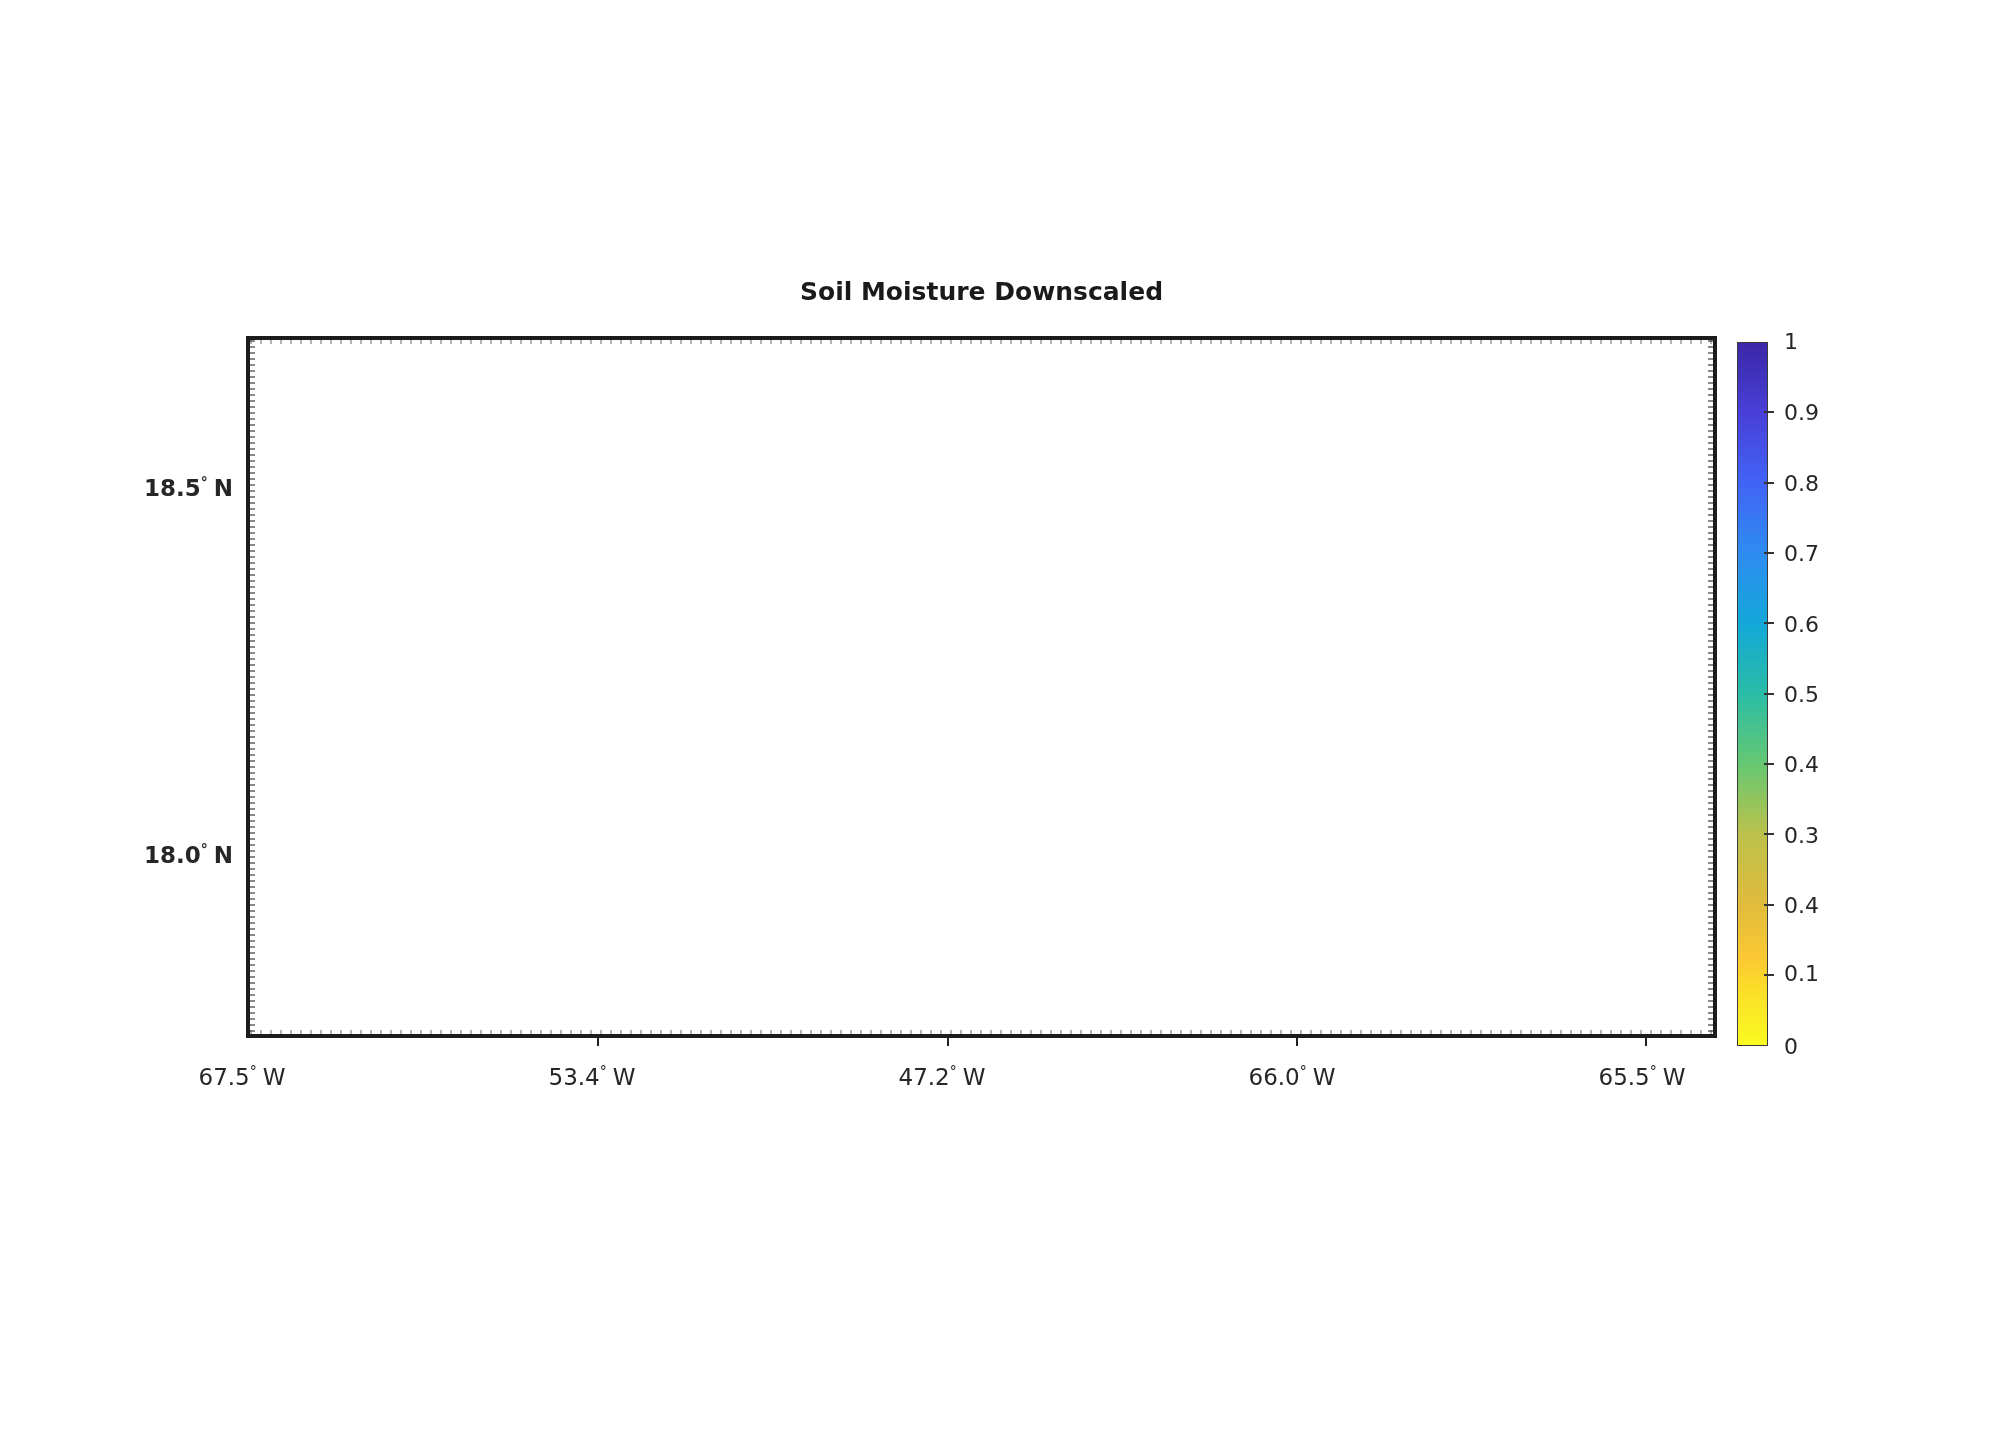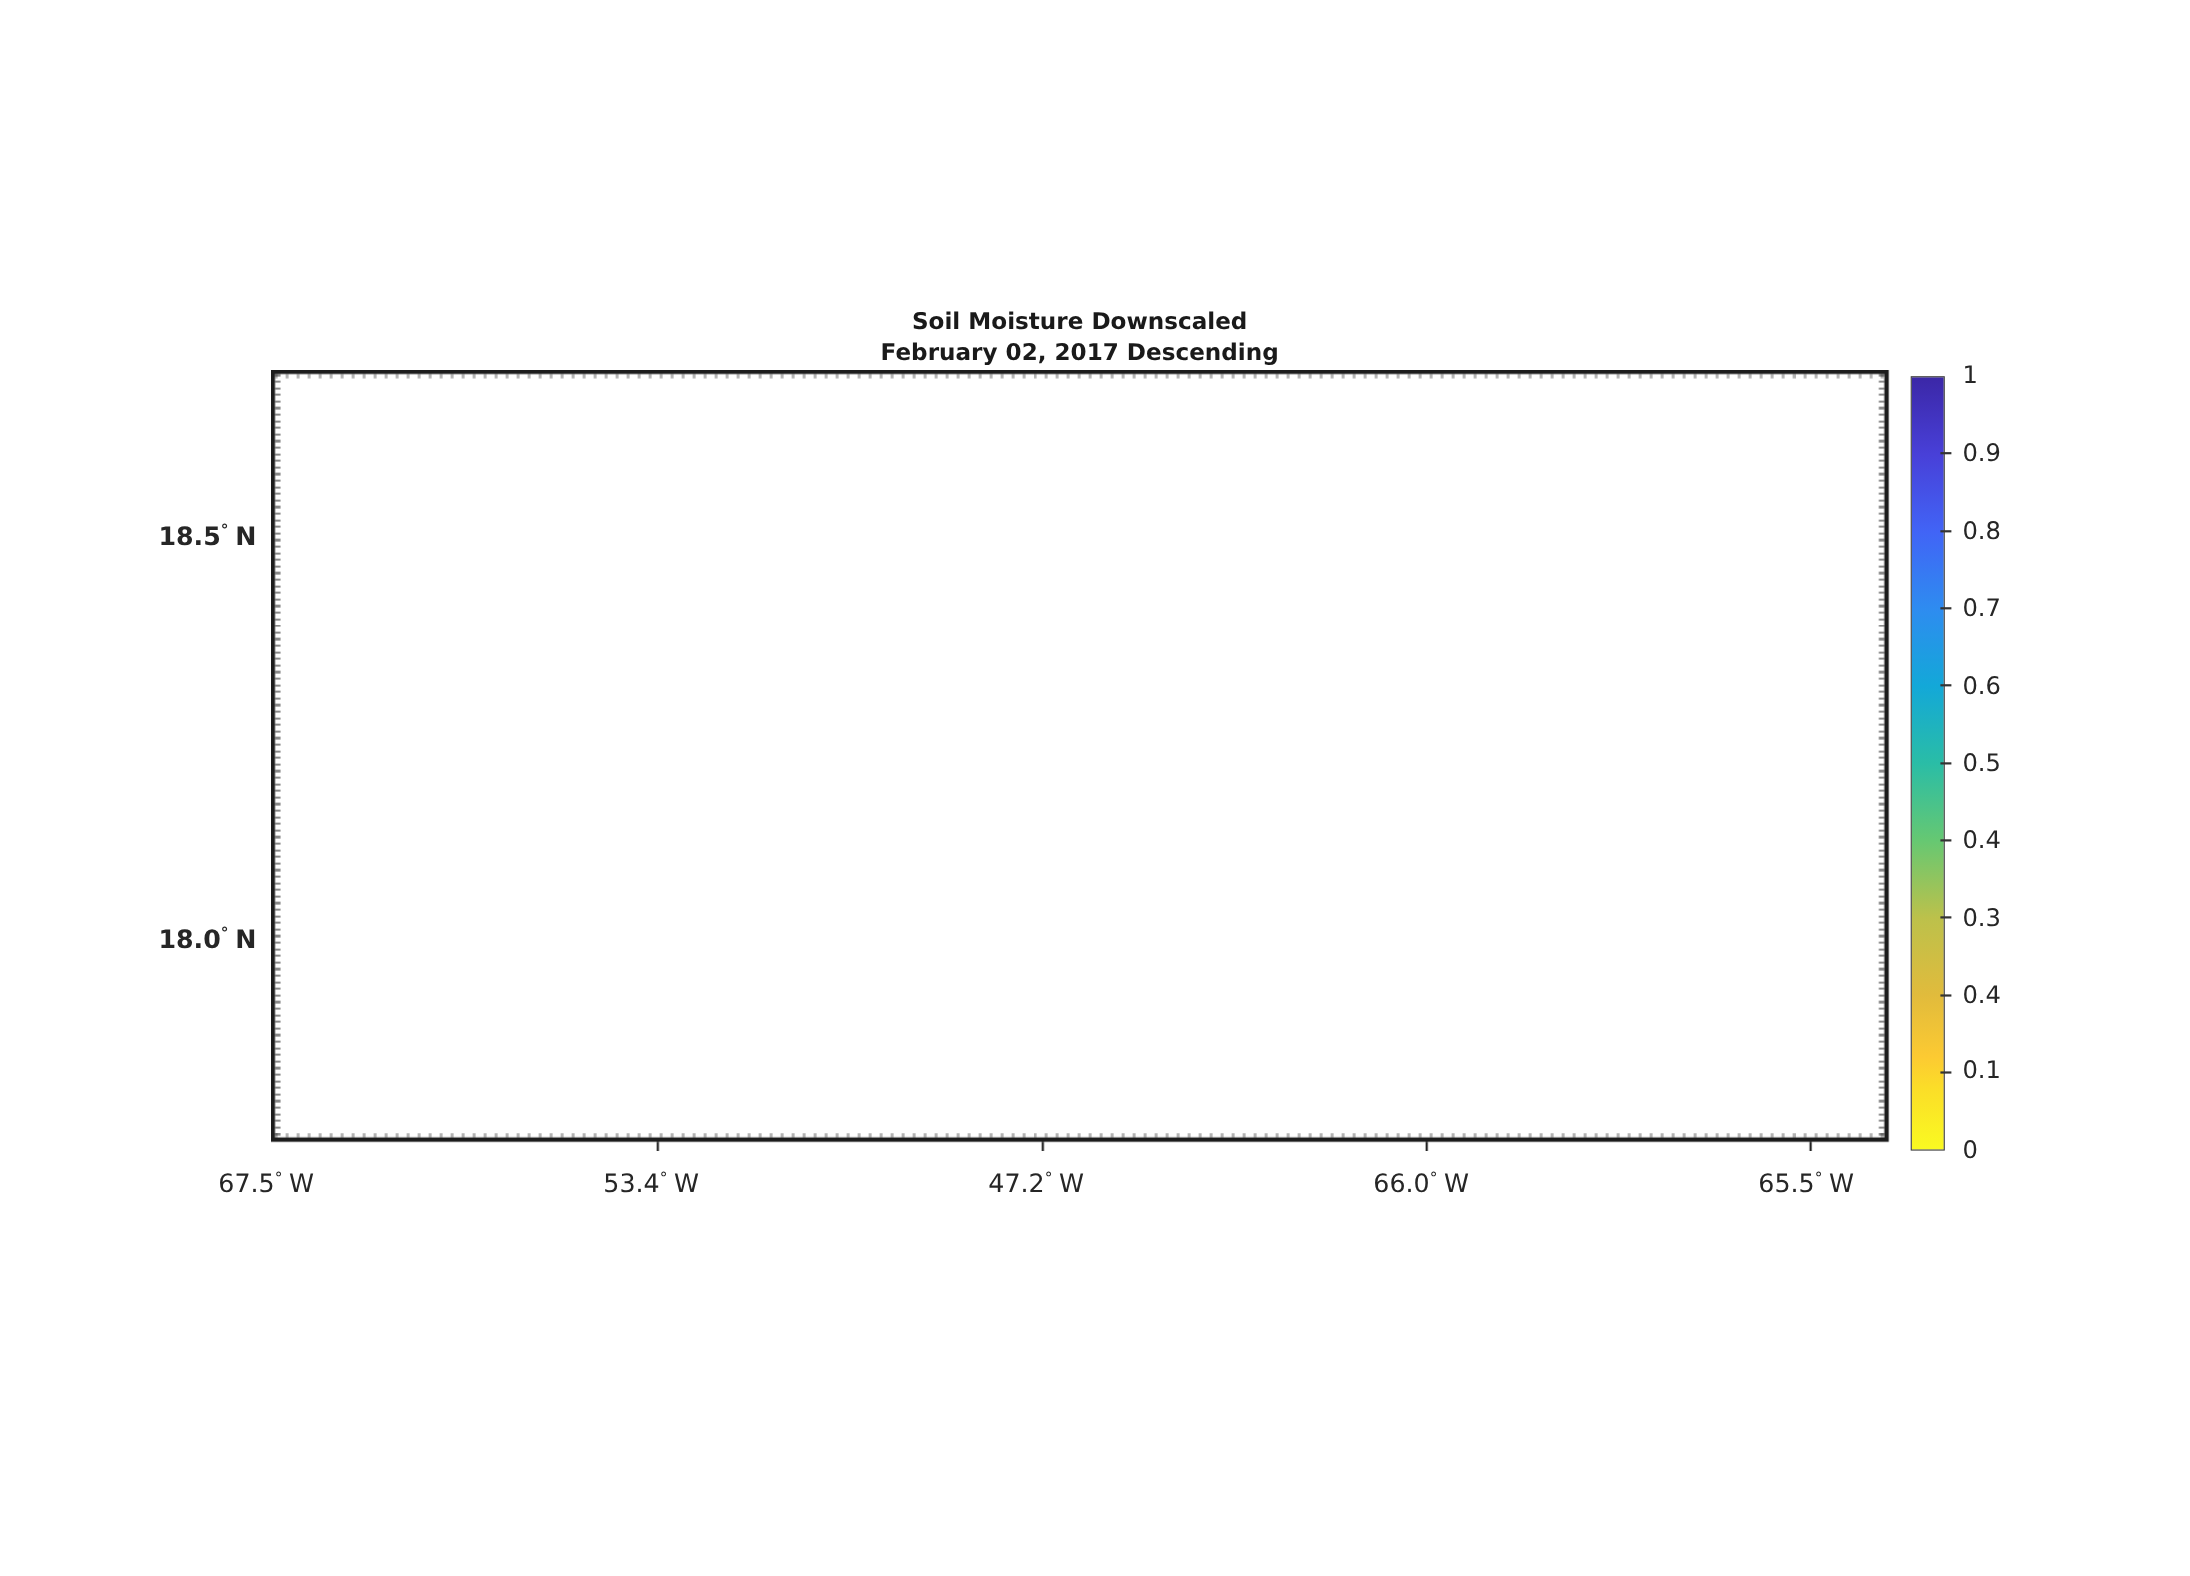--- a/index.html
+++ b/index.html
@@ -1,19 +1,19 @@
 <!DOCTYPE html>
 <html><head>
 <meta charset="utf-8">
 <style>
   html,body{margin:0;padding:0;background:#fff;}
   .figure{position:relative;width:1991px;height:1433px;background:#fff;overflow:hidden;
           font-family:"DejaVu Sans","Liberation Sans",sans-serif;color:#262626;}
   .title{position:absolute;left:248px;top:278px;width:1467px;text-align:center;
-         font-weight:bold;font-size:21px;line-height:28px;color:#1a1a1a;}
+         font-weight:bold;font-size:25px;line-height:28px;color:#1a1a1a;}
   .plotbox{position:absolute;left:246px;top:336px;width:1471px;height:702px;
            border:4px solid #1c1c1c;box-sizing:border-box;background:#fff;}
   .edge{position:absolute;}
   .edge.l{left:0;top:0;width:5px;height:100%;
     background:repeating-linear-gradient(to bottom,rgba(40,40,40,.55) 0 2px,transparent 2px 6px);}
   .edge.r{right:0;top:0;width:5px;height:100%;
     background:repeating-linear-gradient(to bottom,rgba(40,40,40,.55) 0 2px,transparent 2px 6px);}
   .edge.t{left:0;top:0;width:100%;height:4px;
     background:repeating-linear-gradient(to right,rgba(40,40,40,.35) 0 2px,transparent 2px 10px);}
   .edge.b{left:0;bottom:0;width:100%;height:4px;
@@ -29,21 +29,20 @@
   .cblab{position:absolute;left:1784px;font-size:22px;line-height:24px;}
   .cbtick{position:absolute;left:1764px;width:10px;height:2px;background:#333;}
 </style>
 </head>
 <body>
 
 <div class="figure">
 
   <div class="title">
     <div>Soil Moisture Downscaled</div>
-    <div>February 02, 2017 Descending</div>
   </div>
 
   <svg class="mapsvg" width="1467" height="700" viewBox="0 0 1467 700">
     <defs>
       <filter id="roughI" x="-6%" y="-6%" width="112%" height="112%">
         <feTurbulence type="fractalNoise" baseFrequency="0.06 0.08" numOctaves="2" seed="7" result="n"></feTurbulence>
         <feDisplacementMap in="SourceGraphic" in2="n" scale="9"></feDisplacementMap>
       </filter>
       <filter id="roughP" x="-4%" y="-4%" width="108%" height="108%">
         <feTurbulence type="fractalNoise" baseFrequency="0.15" numOctaves="1" seed="3" result="n2"></feTurbulence>

